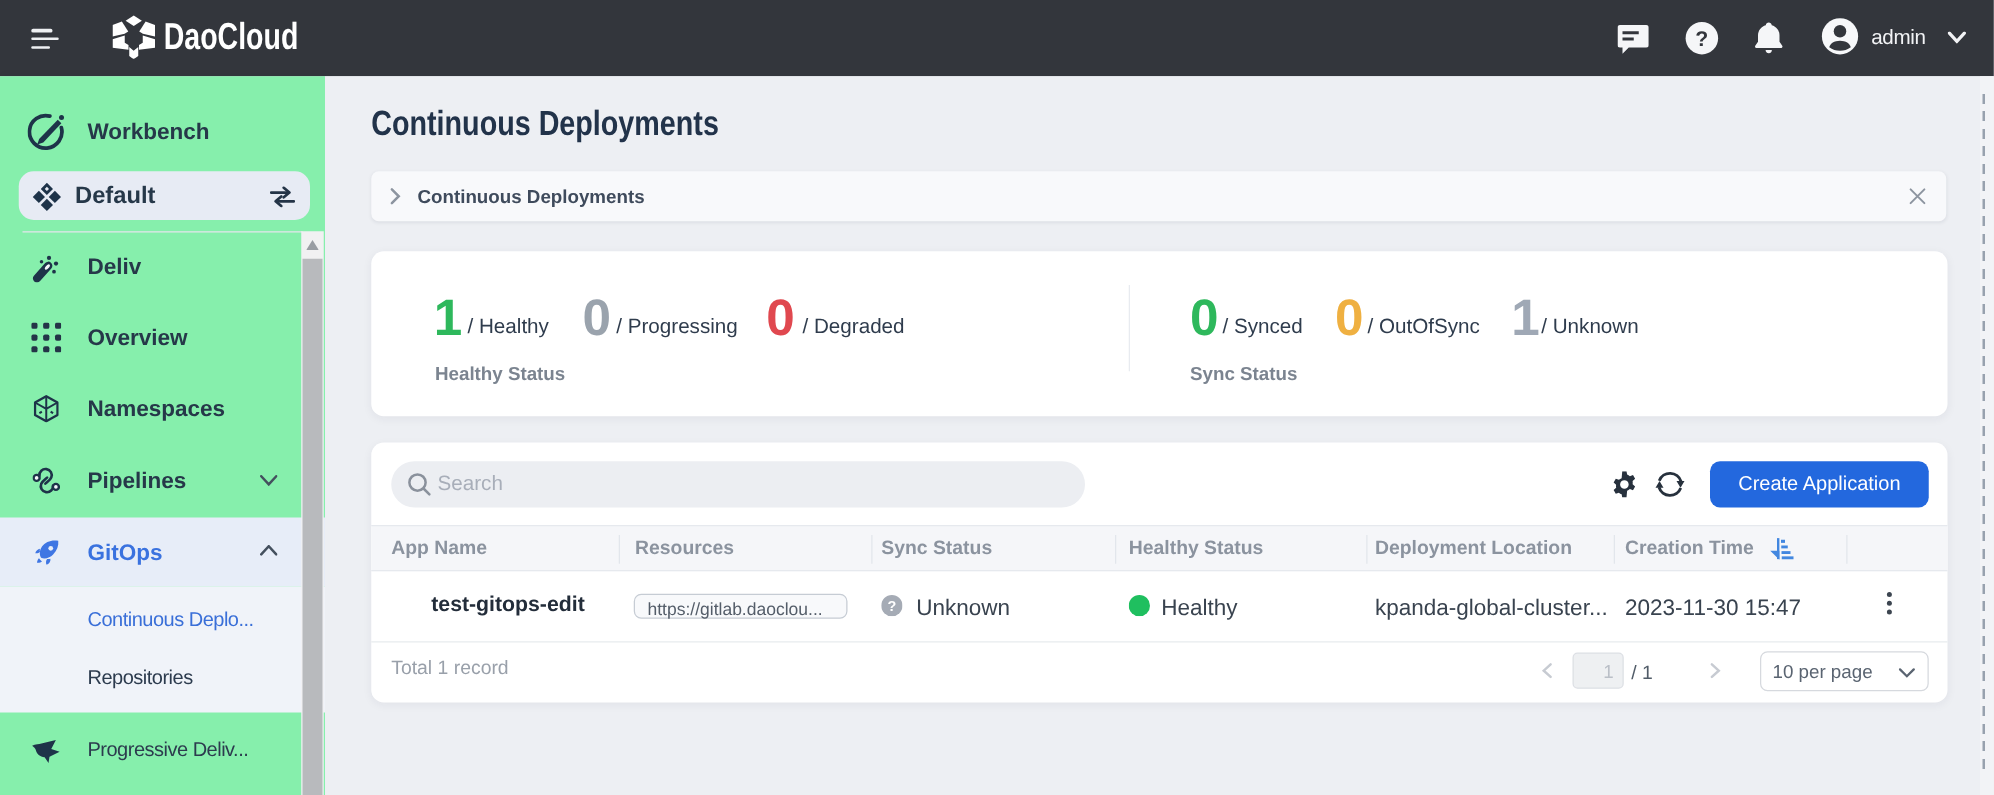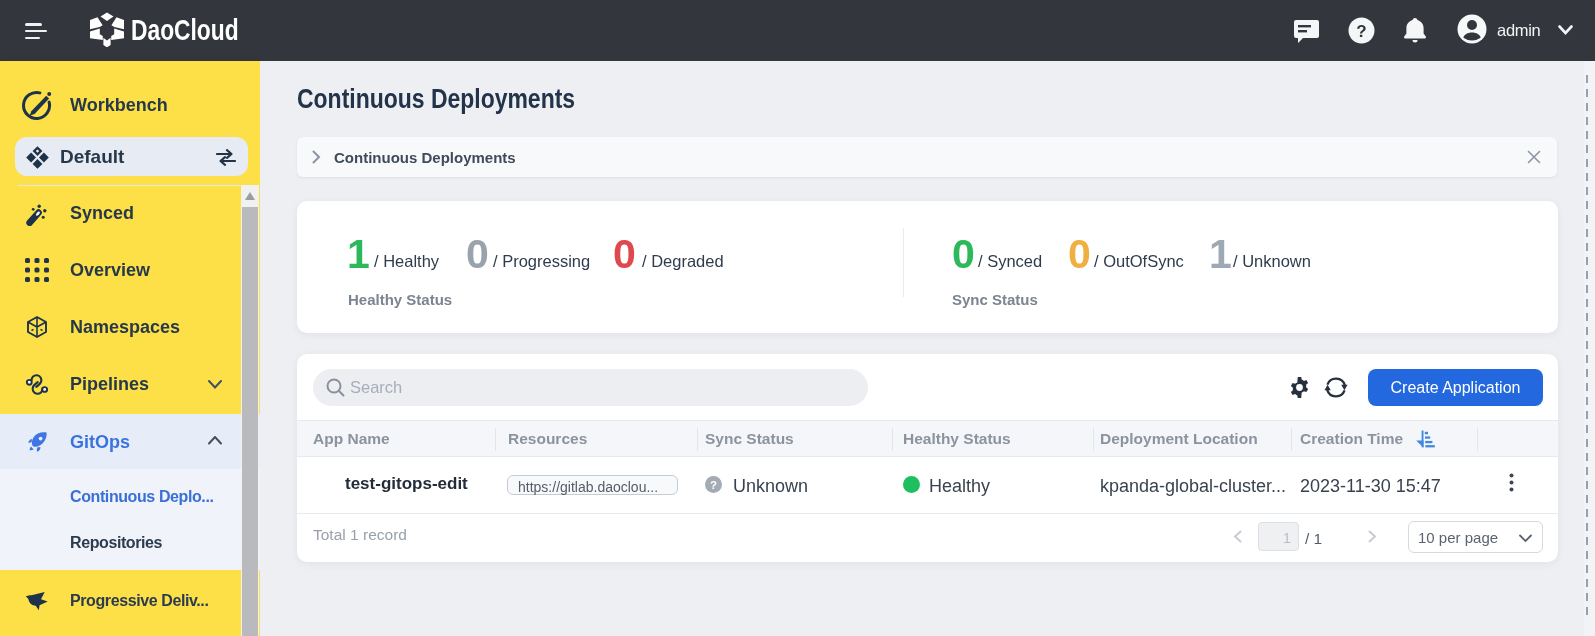--- a/index.html
+++ b/index.html
@@ -6,23 +6,23 @@
 html,body { width:1595px; height:636px; overflow:hidden; font-family:"Liberation Sans", sans-serif; background:#edeff3; }
 .abs { position:absolute; }
 
 
 #nav { position:absolute; left:0; top:0; width:1595px; height:61px; background:#33363c; }
 .hbar { position:absolute; left:25px; height:2.6px; border-radius:2px; background:#eef0f2; }
 #logoTxt { position:absolute; left:131px; top:13px; font-size:30px; font-weight:700; color:#ffffff; transform:scaleX(0.76); transform-origin:0 0; white-space:nowrap; }
 #adminTxt { position:absolute; left:1497px; top:21px; font-size:16.5px; color:#f2f3f5; letter-spacing:-0.3px; }
 
 
-#side { position:absolute; left:0; top:61px; width:260px; height:575px; background:#fde047; box-shadow:2px 0 6px rgba(30,40,60,0.08); }
+#side { position:absolute; left:0; top:61px; width:260px; height:575px; background:#86efac; box-shadow:2px 0 6px rgba(30,40,60,0.08); }
 .sitem { position:absolute; left:70px; font-size:18px; font-weight:600; color:#263849; white-space:nowrap; }
-.subitem { position:absolute; left:70px; font-size:16px; font-weight:700; color:#2c3b4e; letter-spacing:-0.4px; white-space:nowrap; }
+.subitem { position:absolute; left:70px; font-size:16px; font-weight:400; color:#2c3b4e; letter-spacing:-0.4px; white-space:nowrap; }
 #defaultPill { position:absolute; left:15px; top:76px; width:233px; height:39px; background:#e7ebf4; border-radius:12px; }
 #gitopsRow { position:absolute; left:0; top:353px; width:260px; height:55px; background:#e7edf8; }
 #subPanel { position:absolute; left:0; top:408px; width:260px; height:101px; background:#f0f3f9; }
 
 #sbTrack { position:absolute; left:241px; top:124px; width:18px; height:451px; background:#f1f1f2; }
 #sbThumb { position:absolute; left:242px; top:146px; width:16px; height:429px; background:#b8babd; }
 
 
 #main { position:absolute; left:260px; top:61px; width:1335px; height:575px; background:#edeff3; }
 #title { position:absolute; left:37px; top:22px; font-size:28px; font-weight:700; color:#22334a; transform:scaleX(0.82); transform-origin:0 0; white-space:nowrap; }
@@ -125,21 +125,21 @@
   </svg>
 
   <svg class="abs" style="left:25px; top:141px;" width="24" height="24" viewBox="0 0 24 24">
     <path d="M 4.6 20.7 L 13.6 10.6" stroke="#1e3349" stroke-width="6.6" fill="none" stroke-linecap="round"></path>
     <ellipse cx="12.9" cy="11.6" rx="2.6" ry="1.3" fill="#f5f7fa" transform="rotate(-48 12.9 11.6)"></ellipse>
     <circle cx="14.2" cy="4.3" r="1.7" fill="#1e3349"></circle>
     <circle cx="8.2" cy="7.3" r="1.4" fill="#1e3349"></circle>
     <circle cx="19.8" cy="8.8" r="1.7" fill="#1e3349"></circle>
     <circle cx="18.2" cy="15.3" r="1.5" fill="#1e3349"></circle>
   </svg>  
-    <div class="sitem" style="top:142px;">Synced</div>
+    <div class="sitem" style="top:142px;">Deliv</div>
 
   <svg class="abs" style="left:25px; top:197px;" width="24" height="24" viewBox="0 0 24 24">
     <g fill="#243447">
       <rect x="0" y="0" width="5" height="5" rx="1.5"></rect>
         <rect x="9.5" y="0" width="5" height="5" rx="1.5"></rect>
         <rect x="19" y="0" width="5" height="5" rx="1.5"></rect>
       <rect x="0" y="9.5" width="5" height="5" rx="1.5"></rect>
         <rect x="9.5" y="9.5" width="5" height="5" rx="1.5"></rect>
         <rect x="19" y="9.5" width="5" height="5" rx="1.5"></rect>
       <rect x="0" y="19" width="5" height="5" rx="1.5"></rect>

